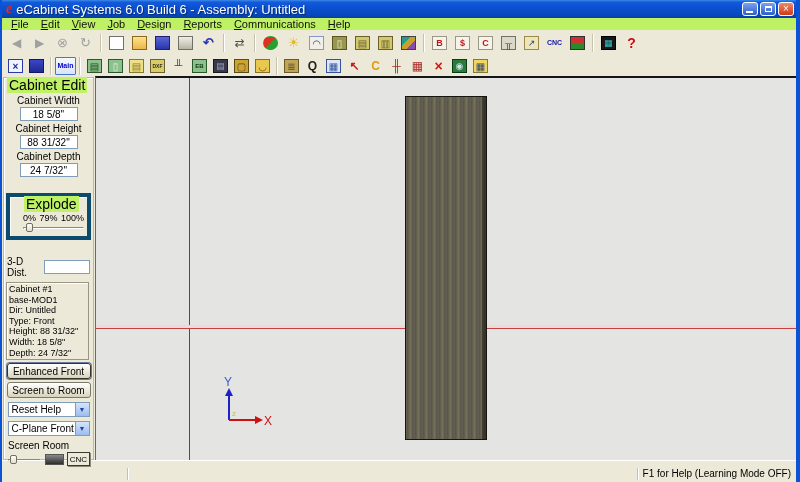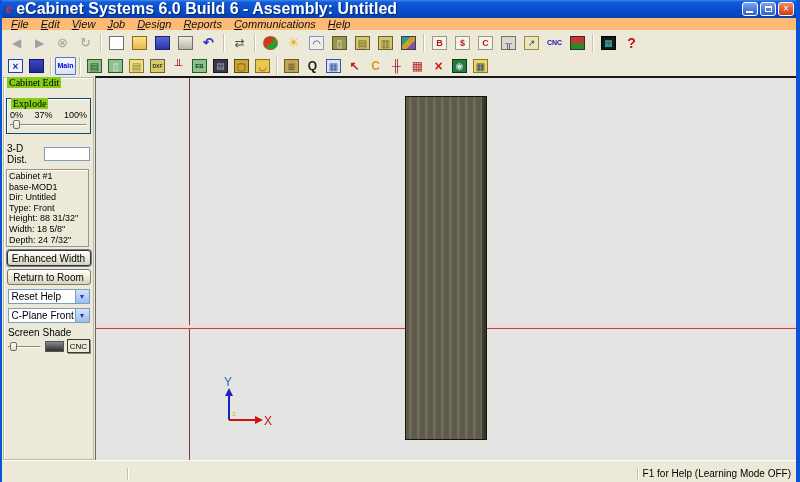--- a/index.html
+++ b/index.html
@@ -9,56 +9,56 @@
     font-family:"Liberation Sans", sans-serif;
     background:#ece9d8;
     border-left:2px solid #0a52d6; border-right:4px solid #0a52d6;
   }
   
   .titlebar {
     height:18px; display:flex; align-items:center; padding:0 2px; color:#fff;
     background:linear-gradient(180deg,#3a8ae8 0%,#1459d8 12%,#0a50d2 45%,#0846bc 85%,#0a3da0 100%);
   }
   .logo { color:#e8281a; font:italic bold 14px "Liberation Serif", serif; margin:0 4px 0 2px; line-height:14px; }
-  .title { flex:1; font-weight:bold; font-size:16px; text-shadow:1px 1px 1px #05286a; white-space:nowrap; overflow:hidden; }
+  .title { flex:1; font-weight:normal; font-size:13px; text-shadow:1px 1px 1px #05286a; white-space:nowrap; overflow:hidden; }
   .winbtns { display:flex; gap:2px; }
   .wbtn {
     width:16px; height:14px; border:1px solid #fff; border-radius:3px; color:#fff;
     background:linear-gradient(180deg,#7aa2ee,#2e5ec8); font-size:10px; line-height:11px;
     text-align:center; cursor:default; position:relative;
   }
   .wbtn.close { background:linear-gradient(180deg,#f08868,#cc3a16); }
   .minbar { position:absolute; left:3px; bottom:2px; width:7px; height:2px; background:#fff; }
   .restbox { position:absolute; left:4px; top:3px; width:7px; height:6px; border:1px solid #fff; border-top-width:2px; }
   
-  .menubar { height:12px; display:flex; align-items:center; padding-left:3px; font-size:11px; line-height:12px; background:#fdba74;font-style:italic; }
+  .menubar { height:12px; display:flex; align-items:center; padding-left:3px; font-size:11px; line-height:12px; background:#bef264; }
   .menu-item { padding:0 6px; color:#111; cursor:default; white-space:nowrap; }
   
   .toolbar { display:flex; align-items:center; padding:1px 3px; background:#ece9d8; }
   .row1 { height:25px; }
   .row2 { height:21px; }
   .tb-btn { width:23px; height:21px; display:flex; align-items:center; justify-content:center; cursor:default; }
   .row2 .tb-btn { width:21px; height:18px; }
   .tb-glyph { font-size:13px; line-height:1; display:inline-block; text-align:center; }
   .tb-glyph.boxed { width:15px; height:14px; border:1px solid transparent; line-height:13px; }
   .tb-sep { width:2px; height:18px; border-left:1px solid #c6c2ae; border-right:1px solid #ffffff; margin:0 3px; }
   .tb-btn.main-btn { border:1px solid #4a78c8; background:linear-gradient(180deg,#f4f8ff,#d8e4f8); border-radius:1px; }
   
   .main { display:flex; height:384px; }
   .sidebar { width:93px; padding:1px 1px 0 1px; background:#ece9d8; font-size:10px; }
   .main-gb { border:1px solid #bcb8a4; box-shadow:inset 1px 1px 0 #fff; height:100%; padding:0 1px; }
-  .gb-legend { position:relative; top:-1px; left:2px; background:#84cc16; padding:0 2px; font-size:10px;font-family:Liberation Serif, serif; }
+  .gb-legend { position:relative; top:-1px; left:2px; background:#bef264; padding:0 2px; font-size:14px; }
   .dim-field { text-align:center; margin-top:1px; }
   .dim-label { font-size:10px; }
   .dim-input, .inline-input {
     display:block; margin:1px auto 2px auto; width:58px; height:14px;
     border:1px solid #7f9db9; background:#fff; font:10px "Liberation Sans", sans-serif;
     text-align:center; padding:0;
   }
-  .explode-gb { border:1px solid #0c4a6e; box-shadow:inset 1px 1px 0 #fff; margin:9px 1px; padding:0 2px 4px 2px; }
+  .explode-gb { border:4px solid #0c4a6e; box-shadow:inset 1px 1px 0 #fff; margin:16px 1px; padding:0 2px 4px 12px; }
   .ticks { display:flex; justify-content:space-between; font-size:9px; padding:0 1px; }
   .slider { position:relative; height:9px; }
   .slider .track { position:absolute; left:1px; right:1px; top:4px; height:2px; background:#d8d4c4; border:1px solid; border-color:#8a8878 #fff #fff #8a8878; }
   .slider .thumb { position:absolute; top:0; width:7px; height:9px; background:linear-gradient(#fdfdf8,#e2dfd0); border:1px solid #707062; border-radius:2px; }
   .inline-field { display:flex; align-items:center; margin:3px 2px 2px 2px;justify-content:flex-end; }
   .inline-field label { flex:1; font-size:10px; }
   .inline-input { width:46px; margin:0; text-align:left; padding-left:2px; }
   .infobox { border:1px solid #9a9684; box-shadow:inset 1px 1px 0 #fff; margin:4px 3px 3px 1px; padding:1px 2px; font-size:9px; line-height:1.18; white-space:nowrap; overflow:hidden; }
   .xp-btn {
     display:block; width:84px; height:16px; margin:3px auto; font:10px "Liberation Sans", sans-serif;
@@ -280,26 +280,40 @@
       <span class="tb-btn">
         <span class="tb-glyph boxed" style="color: rgb(53, 69, 106); background: rgb(238, 216, 96); border-color: rgb(138, 122, 48); font-size: 10px;">▦</span>
       </span>
     </div>
 
   <div class="main">
     <div class="sidebar">
       <div class="main-gb">
         <span class="gb-legend">Cabinet Edit</span>
 
+        <div id="dim-fields">
+            <div class="dim-field">
+              <div class="dim-label">Cabinet Width</div>
+              <input class="dim-input" value="18 5/8&quot;" style="">
+            </div>
+            <div class="dim-field">
+              <div class="dim-label">Cabinet Height</div>
+              <input class="dim-input" value="88 31/32&quot;" style="">
+            </div>
+            <div class="dim-field">
+              <div class="dim-label">Cabinet Depth</div>
+              <input class="dim-input" value="24 7/32&quot;" style="">
+            </div>
+          </div>
 
         <div class="explode-gb">
           <span class="gb-legend">Explode</span>
           <div class="ticks">
             <span>0%</span>
-            <span>37%</span>
+            <span>79%</span>
             <span>100%</span>
           </div>
           <div class="slider">
             <div class="track"></div>
             <div class="thumb" style="left:4px"></div>
           </div>
         </div>
 
         <div class="inline-field">
           <label>3-D Dist.</label>
@@ -309,33 +323,33 @@
         <div class="infobox" id="info-lines">
             <div>Cabinet #1</div>
             <div>base-MOD1</div>
             <div>Dir: Untitled</div>
             <div>Type: Front</div>
             <div>Height: 88 31/32"</div>
             <div>Width: 18 5/8"</div>
             <div>Depth: 24 7/32"</div>
           </div>
 
-        <button class="xp-btn default">Enhanced Width</button>
-        <button class="xp-btn">Return to Room</button>
+        <button class="xp-btn default">Enhanced Front</button>
+        <button class="xp-btn">Screen to Room</button>
 
         <div class="combo">
           <span>Reset Help</span>
           <span class="combo-arrow">▼</span>
         </div>
         <div class="combo">
           <span>C-Plane Front</span>
           <span class="combo-arrow">▼</span>
         </div>
 
-        <div class="shade-label">Screen Shade</div>
+        <div class="shade-label">Screen Room</div>
         <div class="shade-row">
           <div class="slider shade">
             <div class="track"></div>
             <div class="thumb" style="left:3px"></div>
           </div>
           <div class="swatch"></div>
           <button class="cnc-btn">CNC</button>
         </div>
       </div>
     </div>

